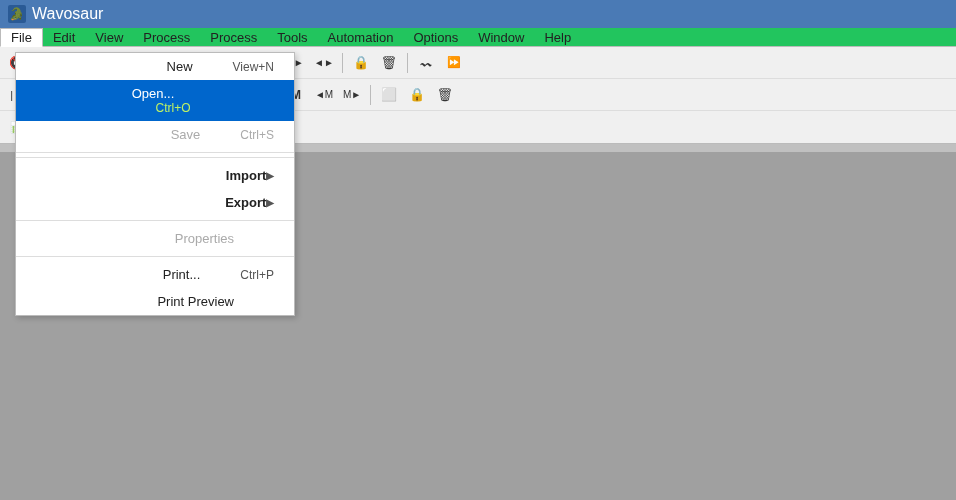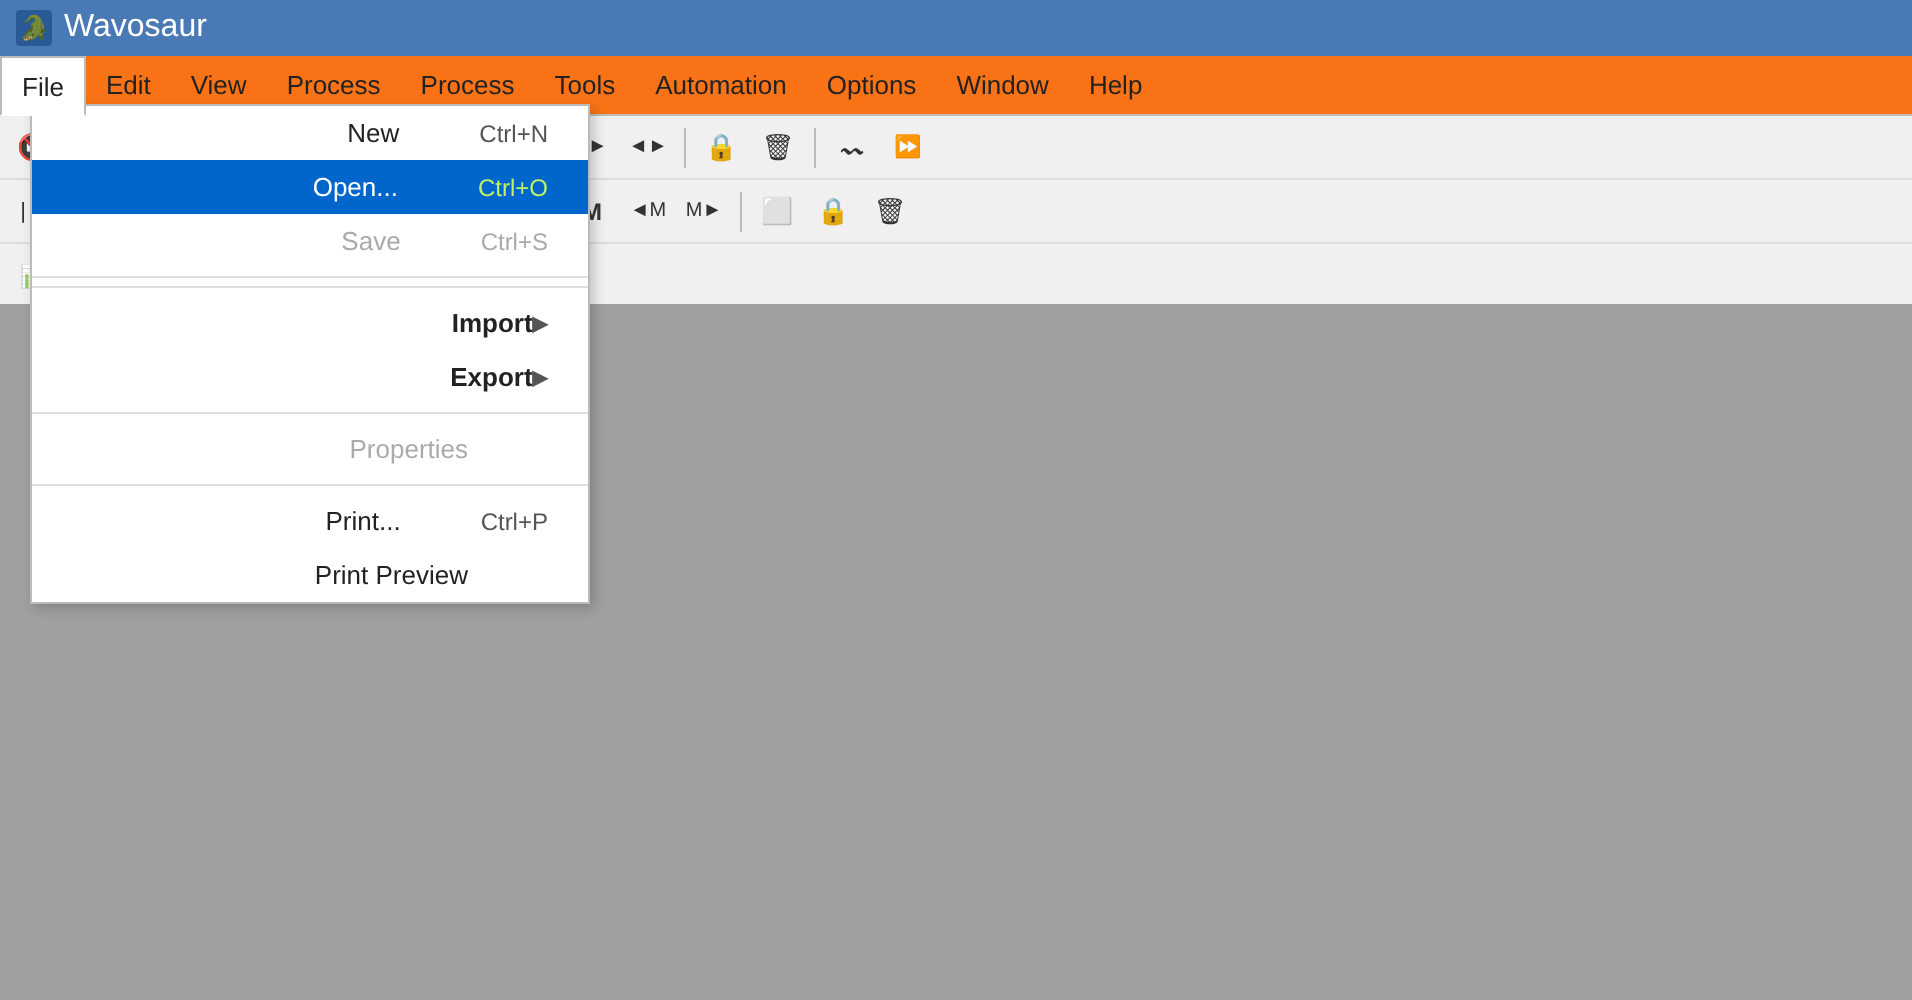--- a/index.html
+++ b/index.html
@@ -34,23 +34,23 @@
       font-size: 10px;
     }
     #title-text {
       font-size: 16px;
       font-weight: normal;
       text-align: center;
     }
 
     
     #menu-bar {
-      background: #f97316;
+      background: #22c55e;
       border-bottom: 1px solid #bbb;
-      height: 30px;
+      height: 19px;
       display: flex;
       align-items: stretch;
     }
     .menu-item {
       padding: 3px 10px;
       cursor: pointer;
       display: flex;
       align-items: center;
       font-size: 13px;
       color: #222;
@@ -153,20 +153,21 @@
     .dd-separator {
       height: 1px;
       background: #ddd;
       margin: 4px 0;
     }
 
     
     .dd-item.open-item {
       background: #0066cc;
       color: white;
+      flex-direction: column;
     }
     .dd-item.open-item .dd-shortcut {
       color: #bef264;
     }
   </style>
 </head>
 <body>
 
 <div id="title-bar">
   <div id="app-icon">
@@ -337,21 +338,21 @@
     </div>
     <div class="tb-btn">
         <span>🔒</span>
       </div>
   </div>
 </div>
 
 <div id="file-dropdown">
   <div class="dd-item">
     <span>New</span>
-    <span class="dd-shortcut">Ctrl+N</span>
+    <span class="dd-shortcut">View+N</span>
   </div>
   <div class="dd-item open-item">
     <span>Open...</span>
     <span class="dd-shortcut">Ctrl+O</span>
   </div>
   <div class="dd-item disabled">
     <span>Save</span>
     <span class="dd-shortcut">Ctrl+S</span>
   </div>
   <div class="dd-separator"></div>

